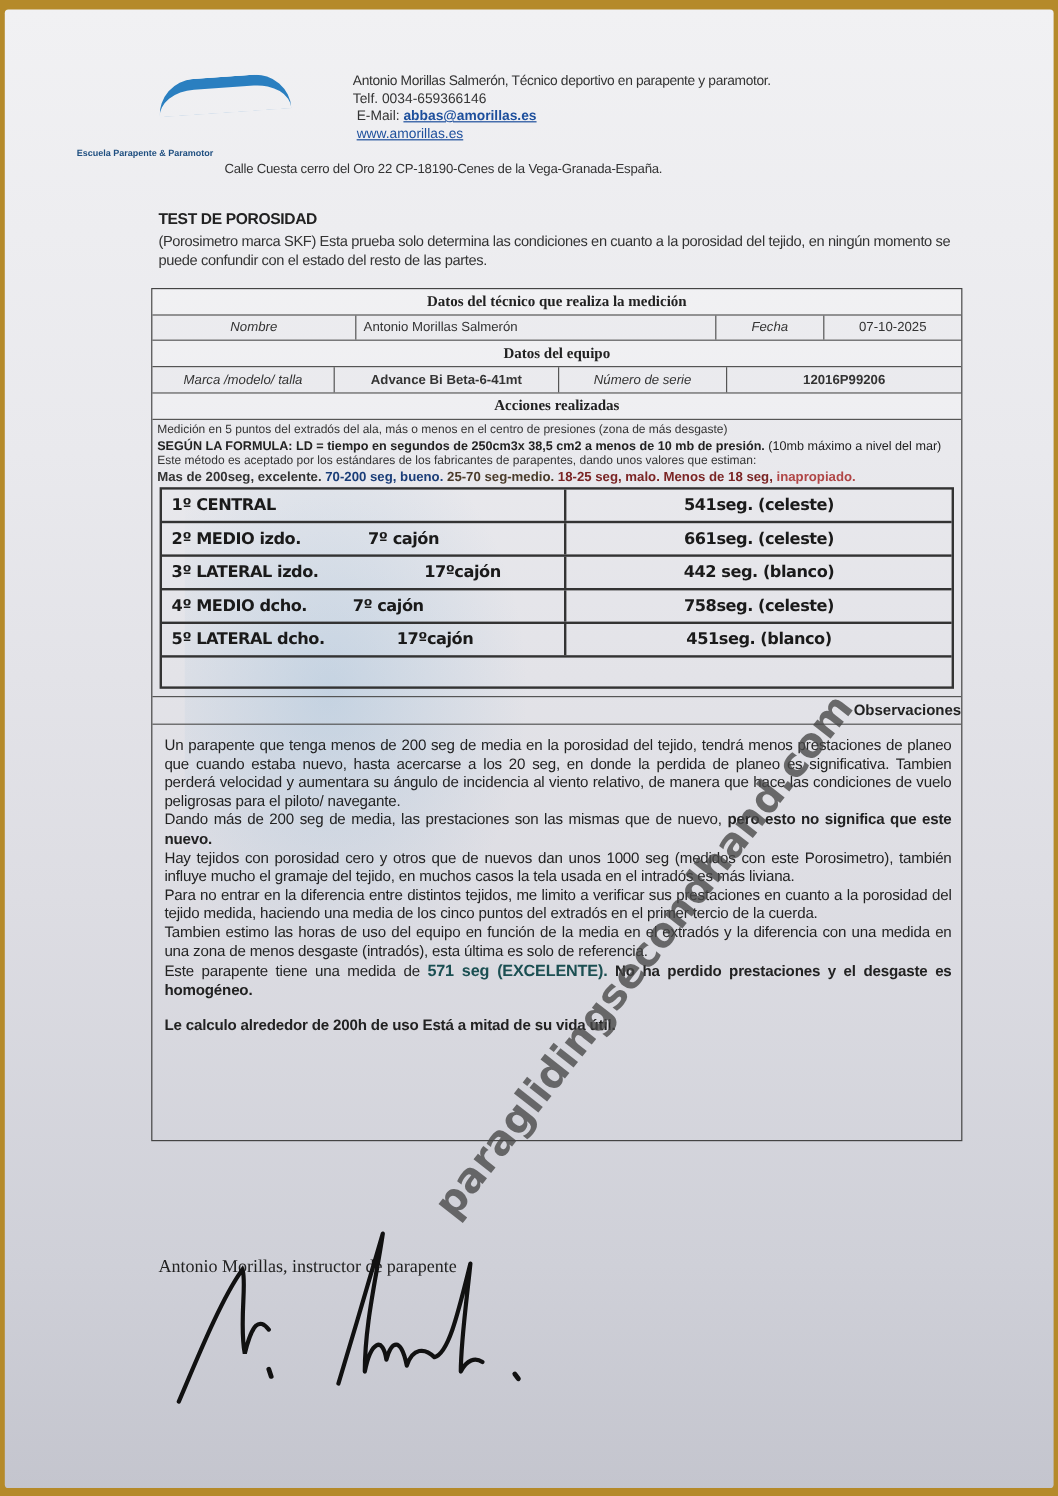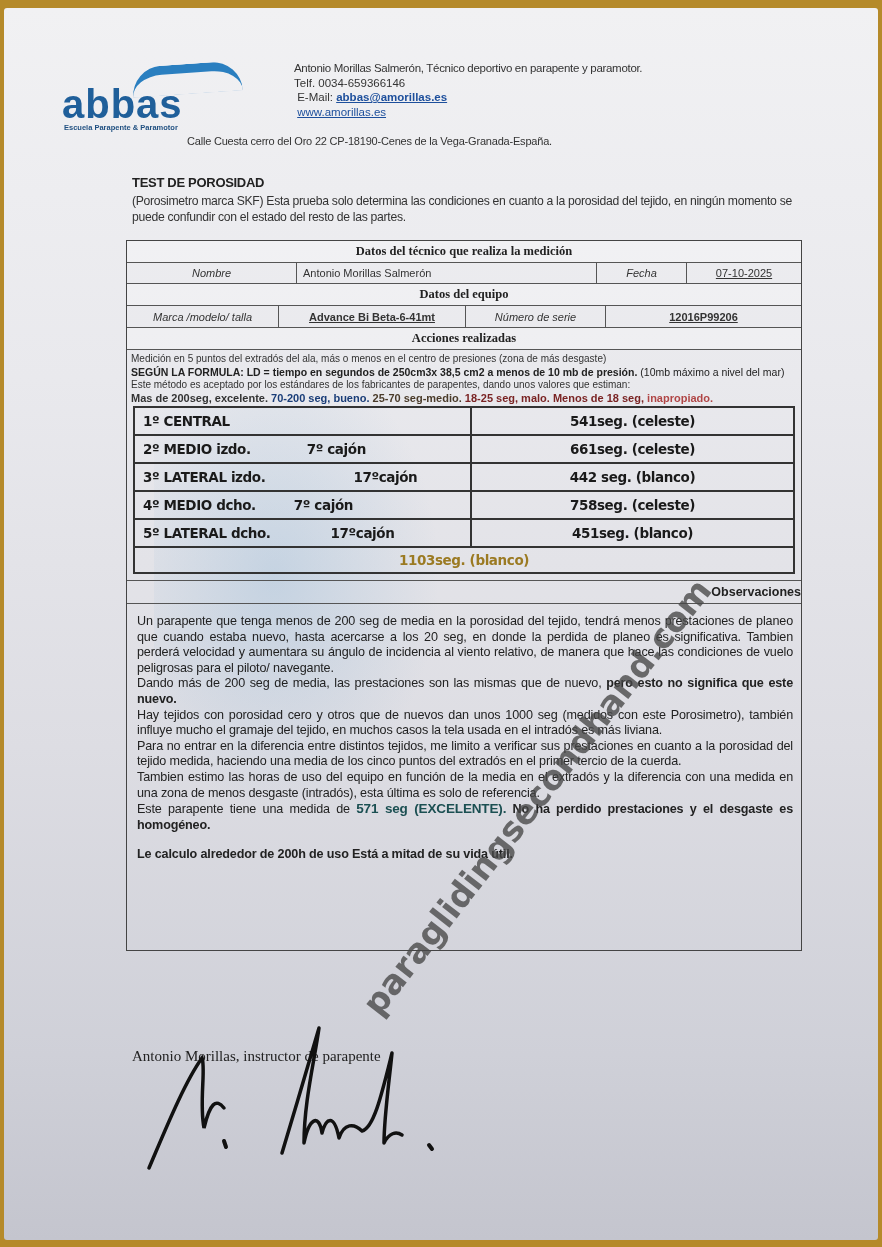--- a/index.html
+++ b/index.html
@@ -46,21 +46,21 @@
   .test-intro { position: absolute; left: 128px; top: 185px; width: 660px; font-size: 12.2px; color: #333; line-height: 16px; letter-spacing: -0.3px; }
 
   
   .form { position: absolute; left: 122px; top: 232px; width: 676px; border: 1.5px solid #444; }
   .row { display: flex; border-bottom: 1.5px solid #555; }
   .row:last-child { border-bottom: none; }
   .head-row { justify-content: center; font-weight: bold; font-size: 12.5px; color: #222; height: 22px; align-items: center; background: rgba(255,255,255,0.25); font-family: Liberation Serif, serif; }
   .cell { border-right: 1.5px solid #555; padding: 3px 6px; font-size: 11px; color: #333; display: flex; align-items: center; }
   .cell:last-child { border-right: none; }
   .cell.italic { font-style: italic; justify-content: center; }
-  .cell.center { justify-content: center; text-decoration: underline; }
+  .cell.center { justify-content: center; }
   .cell.bold { font-weight: bold; }
 
   .actions { padding: 3px 4px 2px 4px; font-size: 10px; color: #333; line-height: 12.5px; }
   .actions .formula { font-weight: bold; font-size: 10.5px; color: #222; }
   .actions .formula .tail { font-weight: normal; }
   .actions .method { margin-top: 1px; }
   .actions .scale { font-weight: bold; font-size: 11px; color: #333; }
   .scale .s-exc { color: #333; }
   .scale .s-good { color: #1a3d78; }
   .scale .s-mid { color: #4a3b2a; }
@@ -92,21 +92,20 @@
   }
 </style>
 </head>
 <body>
 
 <div class="paper">
   <div class="bg-shape"></div>
 
   <div class="logo">
     <div class="logo-swoosh"></div>
-    <div class="logo-text">abbas</div>
     <div class="logo-sub">Escuela Parapente &amp; Paramotor</div>
   </div>
 
   <div class="contact">
     <div class="name">Antonio Morillas Salmerón, Técnico deportivo en parapente y paramotor.</div>
     <div>Telf. 0034-659366146</div>
     <div>&nbsp;<span>E-Mail:</span> <a class="email-val">abbas@amorillas.es</a></div>
     <div>&nbsp;<a>www.amorillas.es</a></div>
   </div>
   <div class="address">Calle Cuesta cerro del Oro 22 CP-18190-Cenes de la Vega-Granada-España.</div>
@@ -182,21 +181,20 @@
           <div class="m-right">758seg. (celeste)</div>
         </div>
         <div class="m-row">
           <div class="m-left">
               <span>5º LATERAL dcho.</span>
               <span style="margin-left:60px;">17ºcajón</span>
             </div>
           <div class="m-right">451seg. (blanco)</div>
         </div>
         <div class="m-row gold" style="height:24px;">
-          <div class="m-right">1103seg. (blanco)</div>
         </div>
       </div>
     </div>
 
     <div class="row obs-head">
       <span>Observaciones</span>
     </div>
     <div class="obs-body">
       <p>Un parapente que tenga menos de 200 seg de media en la porosidad del tejido, tendrá menos prestaciones de planeo que cuando estaba nuevo, hasta acercarse a los 20 seg, en donde la perdida de planeo es significativa. Tambien perderá velocidad y aumentara su ángulo de incidencia al viento relativo, de manera que hace las condiciones de vuelo peligrosas para el piloto/ navegante.</p>
       <p><span>Dando más de 200 seg de media, las prestaciones son las mismas que de nuevo, </span><span class="b">pero esto no significa que este nuevo.</span></p>

